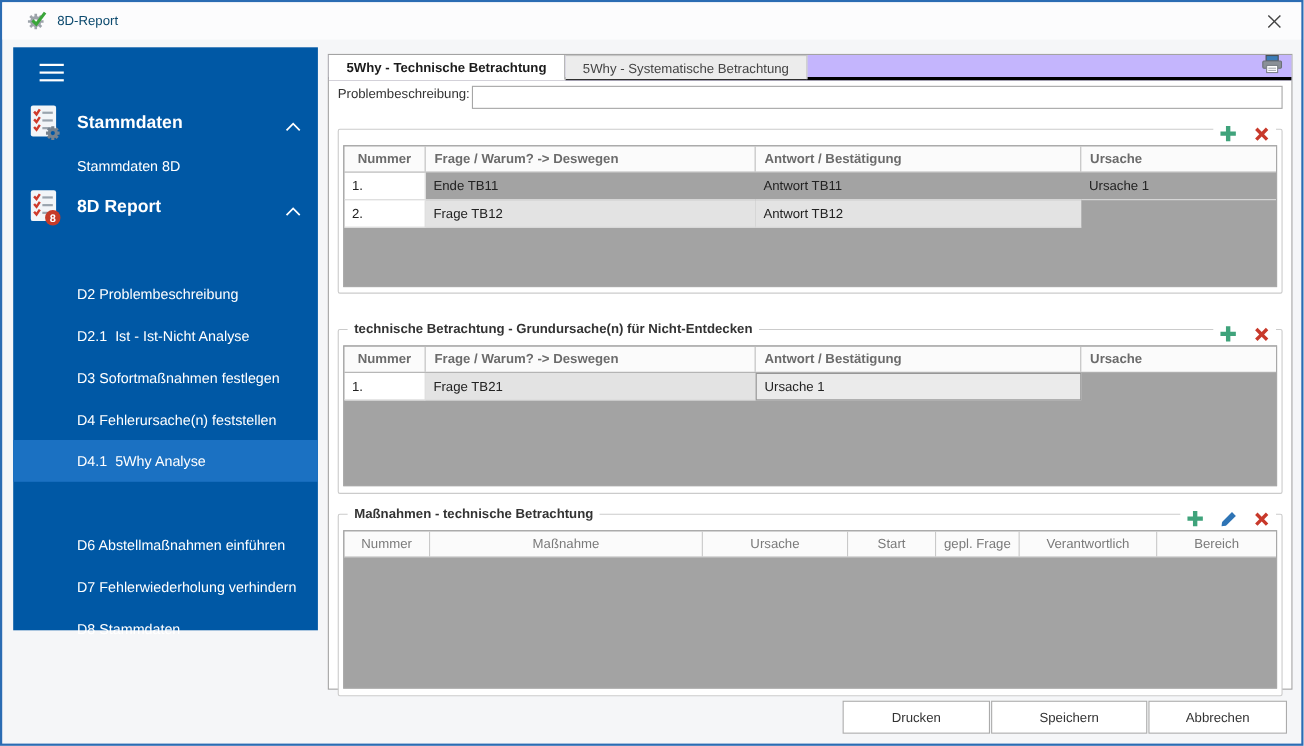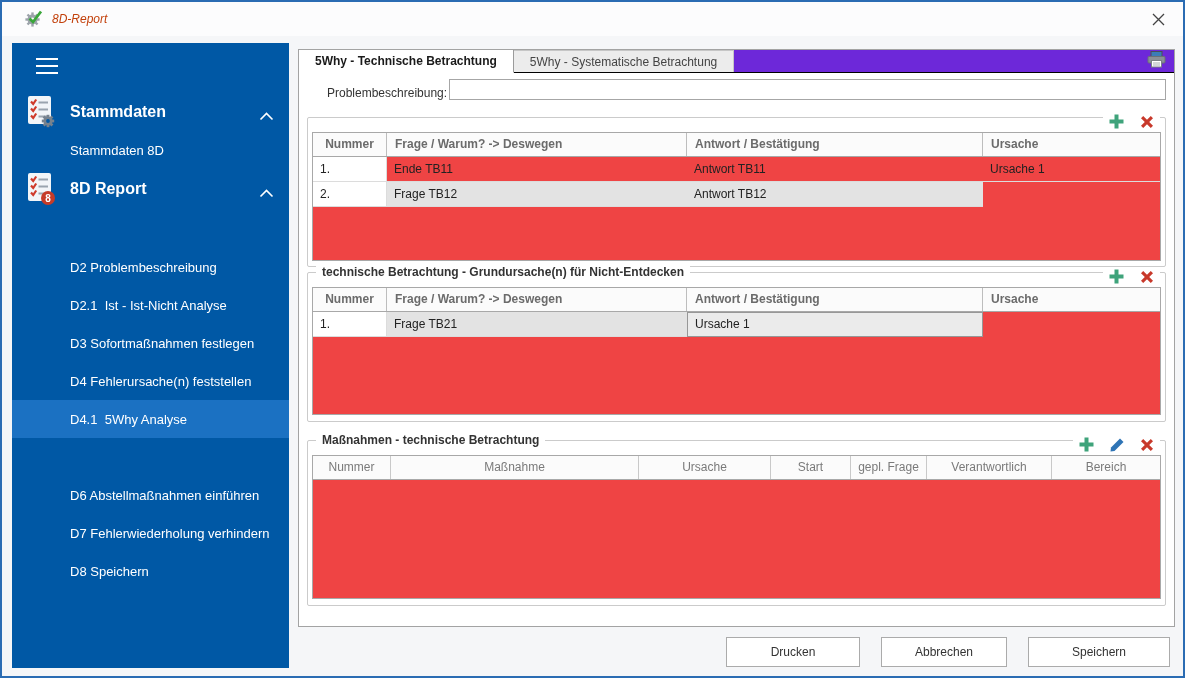--- a/index.html
+++ b/index.html
@@ -1,71 +1,71 @@
 <!DOCTYPE html>
 <html><head>
 <meta charset="utf-8">
 <style>
   * { margin:0; padding:0; box-sizing:border-box; }
   html,body { width:1185px; height:678px; font-family:"Liberation Sans", sans-serif; }
   .window { position:relative; width:1185px; height:678px; background:#F5F6F8; border:2px solid #2B6CB3; overflow:hidden; }
   .titlebar { position:absolute; left:0; top:0; right:0; height:34px; background:#FCFCFD; display:flex; align-items:center; }
   .titlebar .appicon { margin-left:22px; width:20px; height:20px; position:relative; }
-  .title-text { margin-left:8px; font-size:12px; color:#c2410c;font-style:italic; }
+  .title-text { margin-left:8px; font-size:12px; color:#0c4a6e; }
   .close-btn { position:absolute; right:14px; top:6px; width:22px; height:22px; display:flex; align-items:center; justify-content:center; }
 
   
-  .sidebar { position:absolute; left:10px; top:41px; width:277px; height:625px; background:#0058A5; }
+  .sidebar { position:absolute; left:10px; top:41px; width:277px; height:530px; background:#0058A5; }
   .srow { position:absolute; left:0; width:100%; height:38px; display:flex; align-items:center; }
   .hamburger { position:absolute; left:24px; top:15px; width:22px; height:16px; display:flex; flex-direction:column; justify-content:space-between; }
   .hamburger span { display:block; height:2.4px; background:#fff; }
   .sec-icon { position:absolute; left:12px; top:2px; width:34px; height:34px; }
   .sec-label { position:absolute; left:58px; font-size:16px; font-weight:bold; color:#fff; }
   .chev { position:absolute; right:15px; top:14px; }
   .item-label { position:absolute; left:58px; font-size:13px; color:#fff; white-space:pre; }
   .srow.selected { background:#1B71C2; }
 
   
   .panel { position:absolute; left:296px; top:47px; width:877px; height:578px; background:#fff; border:1px solid #A3A3A3; }
-  .tabstrip { display:flex; height:23px; border-bottom:1px solid #000000; background:#6d28d9; align-items:flex-end; }
+  .tabstrip { display:flex; height:23px; border-bottom:3px solid #000000; background:#c4b5fd; align-items:flex-start; }
   .tab { height:23px; display:flex; align-items:center; justify-content:center; padding:0 16px; font-size:12px; }
   .tab.active { background:#fff; border-right:1px solid #9B9B9B; border-bottom:1px solid #fff; margin-bottom:-1px; font-weight:bold; color:#1a1a1a; }
   .tab.inactive { background:#ECECEC; border-right:1px solid #C6C6C6; border-top:1px solid #C6C6C6; height:22px; color:#444; }
   .strip-rest { flex:1; display:flex; justify-content:flex-end; align-items:center; padding-right:8px; }
 
   .content { padding:3px 8px 0 8px; }
-  .problem-row { display:flex; align-items:flex-end; height:22px; margin-top:2px;margin-left:20px; }
+  .problem-row { display:flex; align-items:flex-start; height:22px; margin-top:2px; }
   .problem-row label { width:122px; font-size:12px; color:#333; }
   .problem-row input { flex:1; height:21px; border:1px solid #A6A6A6; font-size:12px; padding:0 4px; outline:none; background:#fff; }
 
-  .group { position:relative; border:1px solid #CBCBCB; border-radius:2px; margin-top:5px; padding:14px 4px 0 4px; background:#fff; }
+  .group { position:relative; border:1px solid #CBCBCB; border-radius:2px; margin-top:32px; padding:14px 4px 0 4px; background:#fff; }
   .g1 { height:150px; margin-top:17px; }
   .g2 { height:150px; }
   .g3 { height:166px; margin-top:18px; }
   .gtitle { position:absolute; top:-8px; left:8px; background:#fff; padding:0 6px; font-size:12px; font-weight:bold; color:#333; }
   .gicons { position:absolute; top:-5px; right:5px; background:#fff; padding:0 5px; display:flex; gap:14px; align-items:center; }
   .gicons svg { display:block; }
 
-  .tbl { border:1px solid #A8A8A8; background:#ef4444; overflow:hidden; }
+  .tbl { border:1px solid #A8A8A8; background:#a3a3a3; overflow:hidden; }
   .t1 { height:129px; } .t2 { height:128px; } .t3 { height:144px; }
   .r12 { display:grid; grid-template-columns:74px 300px 296px 1fr; }
   .r3 { display:grid; grid-template-columns:78px 248px 132px 80px 76px 125px 1fr; }
   .thead { background:#FBFBFB; border-bottom:1px solid #A8A8A8; height:24px; }
   .hc { font-size:12px; font-weight:bold; color:#6B6B6B; line-height:23px; padding:0 8px; border-right:1px solid #BDBDBD; overflow:hidden; white-space:nowrap; }
   .hc:last-child { border-right:none; }
   .hc.center { text-align:center; padding:0 2px; }
   .t3 .hc { font-weight:normal; color:#7A7A7A; border-right-color:#C9C9C9; }
   .trow { height:25px; }
   .dc { font-size:12px; color:#222; line-height:24px; padding:0 7px; border-bottom:1px solid #DCDCDC; overflow:hidden; white-space:nowrap; }
   .nc { border-right:1px solid #DCDCDC; background:#fff; }
   .gray .dc { background:#E3E3E3; }
   .gray .nc { background:#fff; }
   .dc.focused { border:1px solid #979797; background:#EBEBEB; line-height:22px; }
 
-  .btnrow { position:absolute; top:635px; right:13px; display:flex; gap:21px; }
+  .btnrow { position:absolute; top:635px; right:13px; display:flex; gap:1px; }
   .btn { height:30px; background:#fff; border:1px solid #ABABAB; font-size:12px; color:#333; display:flex; align-items:center; justify-content:center; font-family:"Liberation Sans", sans-serif; }
   .b1 { width:134px; } .b2 { width:126px; } .b3 { width:142px; }
 </style>
 </head>
 <body>
 
 <div class="window">
   <div class="titlebar">
     <span class="appicon">
       <svg width="20" height="20" viewBox="0 0 20 20">
@@ -164,21 +164,21 @@
     <div class="srow selected" style="top:357px">
         <span class="item-label">D4.1  5Why Analyse</span>
       </div>
     <div class="srow" style="top:433px">
         <span class="item-label">D6 Abstellmaßnahmen einführen</span>
       </div>
     <div class="srow" style="top:471px">
         <span class="item-label">D7 Fehlerwiederholung verhindern</span>
       </div>
     <div class="srow" style="top:509px">
-        <span class="item-label">D8 Speichern</span>
+        <span class="item-label">D8 Stammdaten</span>
       </div>
   </div>
 
   <div class="panel">
     <div class="tabstrip">
       <div class="tab active">5Why - Technische Betrachtung</div>
       <div class="tab inactive">5Why - Systematische Betrachtung</div>
       <div class="strip-rest">
         <span>
           <svg width="19" height="17" viewBox="0 0 19 17">
@@ -290,16 +290,16 @@
             <div class="hc center">Verantwortlich</div>
             <div class="hc center">Bereich</div>
           </div>
         </div>
       </div>
     </div>
   </div>
 
   <div class="btnrow">
     <button class="btn b1">Drucken</button>
+    <button class="btn b3">Speichern</button>
     <button class="btn b2">Abbrechen</button>
-    <button class="btn b3">Speichern</button>
   </div>
 </div>
 
 </body></html>

